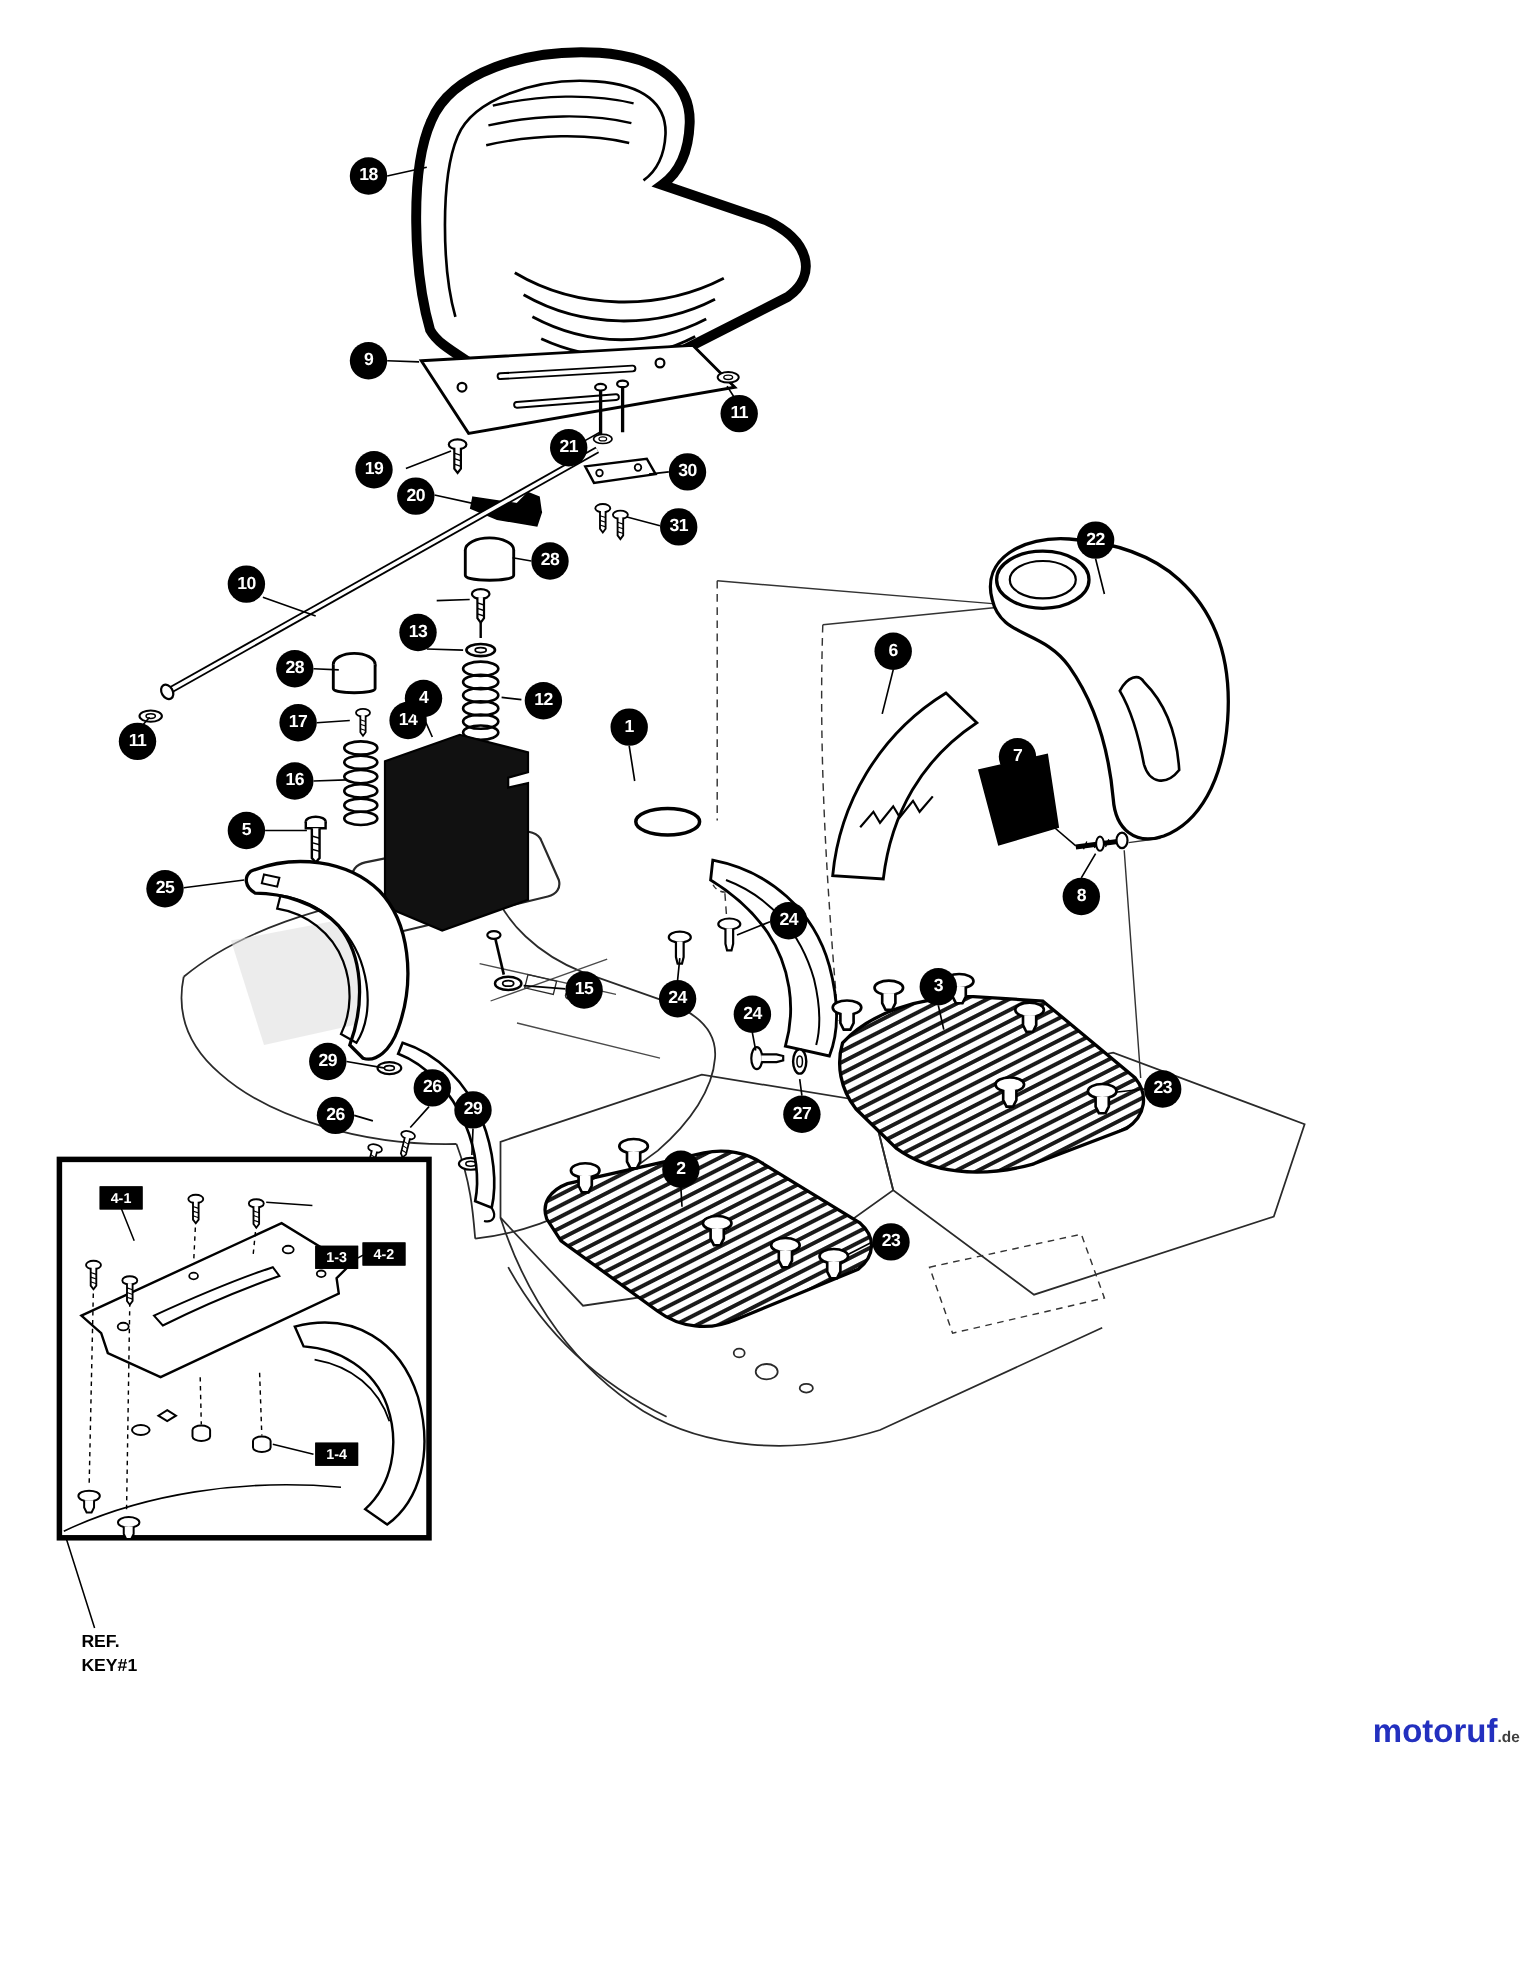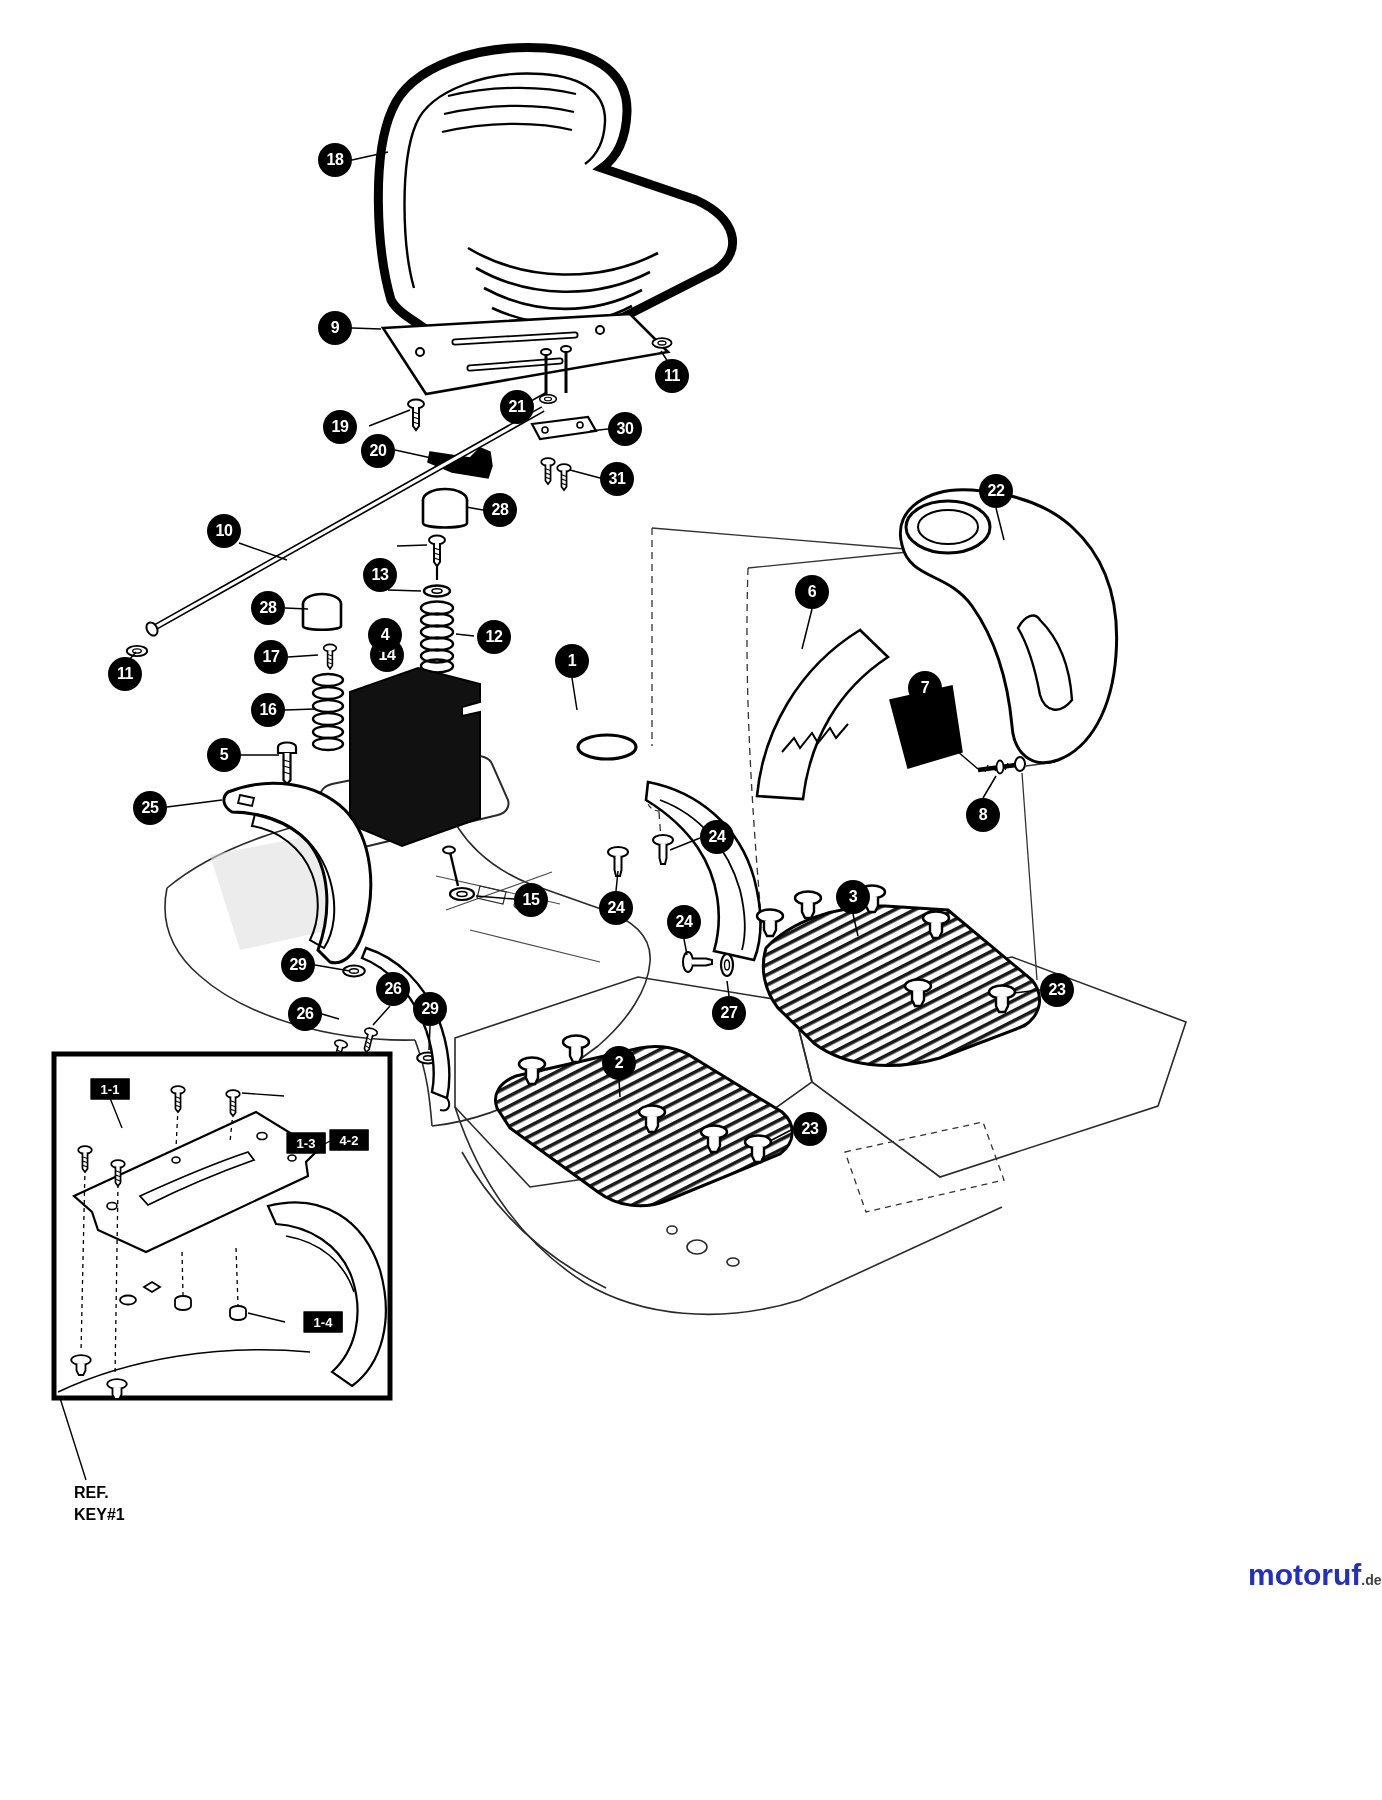--- a/index.html
+++ b/index.html
@@ -258,21 +258,21 @@
       <div class="callout" style="left: 672px; top: 376px;">11</div>
       <div class="callout" style="left: 517px; top: 407px;">21</div>
       <div class="callout" style="left: 340px; top: 427px;">19</div>
       <div class="callout" style="left: 625px; top: 429px;">30</div>
       <div class="callout" style="left: 378px; top: 451px;">20</div>
       <div class="callout" style="left: 617px; top: 479px;">31</div>
       <div class="callout" style="left: 996px; top: 491px;">22</div>
       <div class="callout" style="left: 500px; top: 510px;">28</div>
       <div class="callout" style="left: 224px; top: 531px;">10</div>
       <div class="callout" style="left: 380px; top: 546px; margin-top: 12px;">13</div>
-      <div class="callout" style="left: 387px; top: 590px; margin-top: 48px;">14</div>
+      <div class="callout" style="left: 371px; top: 590px; margin-top: 48px;">14</div>
       <div class="callout" style="left: 812px; top: 592px;">6</div>
       <div class="callout" style="left: 268px; top: 608px;">28</div>
       <div class="callout" style="left: 385px; top: 635px;">4</div>
       <div class="callout" style="left: 494px; top: 637px;">12</div>
       <div class="callout" style="left: 271px; top: 657px;">17</div>
       <div class="callout" style="left: 572px; top: 661px;">1</div>
       <div class="callout" style="left: 125px; top: 674px;">11</div>
       <div class="callout" style="left: 925px; top: 688px;">7</div>
       <div class="callout" style="left: 268px; top: 710px;">16</div>
       <div class="callout" style="left: 224px; top: 755px;">5</div>
@@ -284,24 +284,24 @@
       <div class="callout" style="left: 616px; top: 908px;">24</div>
       <div class="callout" style="left: 684px; top: 922px;">24</div>
       <div class="callout" style="left: 298px; top: 965px;">29</div>
       <div class="callout" style="left: 393px; top: 989px;">26</div>
       <div class="callout" style="left: 1057px; top: 990px;">23</div>
       <div class="callout" style="left: 430px; top: 1009px;">29</div>
       <div class="callout" style="left: 729px; top: 1013px;">27</div>
       <div class="callout" style="left: 305px; top: 1014px;">26</div>
       <div class="callout" style="left: 619px; top: 1063px;">2</div>
       <div class="callout" style="left: 810px; top: 1129px;">23</div>
-      <div class="inset-label" style="left: 110px; top: 1089px;">1-1</div>
+      <div class="inset-label" style="left: 110px; top: 1089px;">4-1</div>
       <div class="inset-label" style="left: 306px; top: 1095px; margin-top: 48px;">1-3</div>
       <div class="inset-label" style="left: 349px; top: 1140px;">4-2</div>
-      <div class="inset-label" style="left: 306px; top: 1322px; margin-left: 17px;">1-4</div>
+      <div class="inset-label" style="left: 306px; top: 1322px;">1-4</div>
     </div>
 
 <div class="ref-note">
   <div>REF.</div>
   <div>KEY#1</div>
 </div>
 
 <div class="watermark">
   <span style="color: rgb(35, 48, 191);">motoruf</span><span class="tld" style="color: #404040;">.de</span>
 </div>

